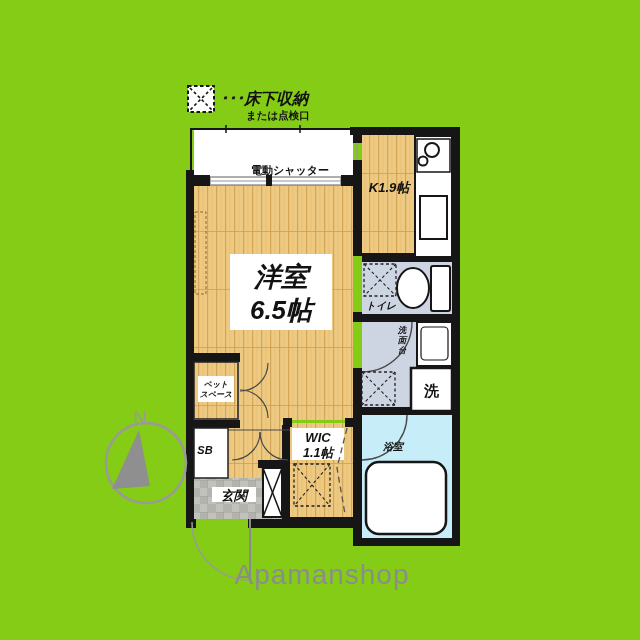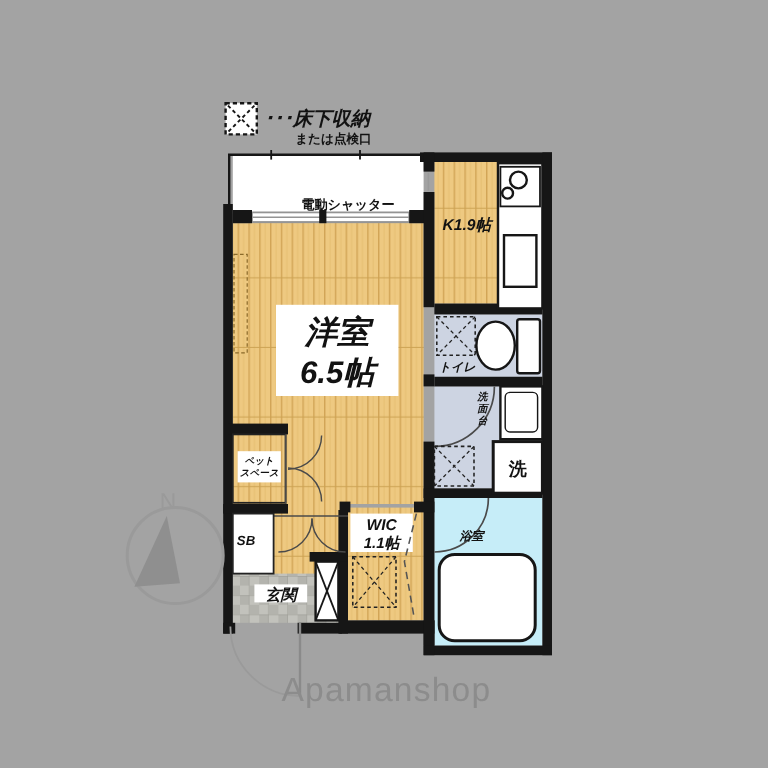--- a/index.html
+++ b/index.html
@@ -1,16 +1,16 @@
 <!DOCTYPE html>
 <html><head>
 <meta charset="utf-8">
 <style>
   html,body{margin:0;padding:0;background:#ffffff;}
-  .stage{position:relative;width:640px;height:640px;background:#a3a3a3;overflow:hidden;
+  .stage{position:relative;width:640px;height:640px;background:#84cc16;overflow:hidden;
          font-family:"Liberation Sans","DejaVu Sans",sans-serif;}
   svg text{font-family:"Liberation Sans","DejaVu Sans",sans-serif;}
   .jp{font-weight:bold;font-style:italic;fill:#121212;}
   .jp-u{font-weight:bold;fill:#121212;}
   .gray{fill:#8c8c8c;}
 </style>
 </head>
 <body>
 
 <div class="stage">

